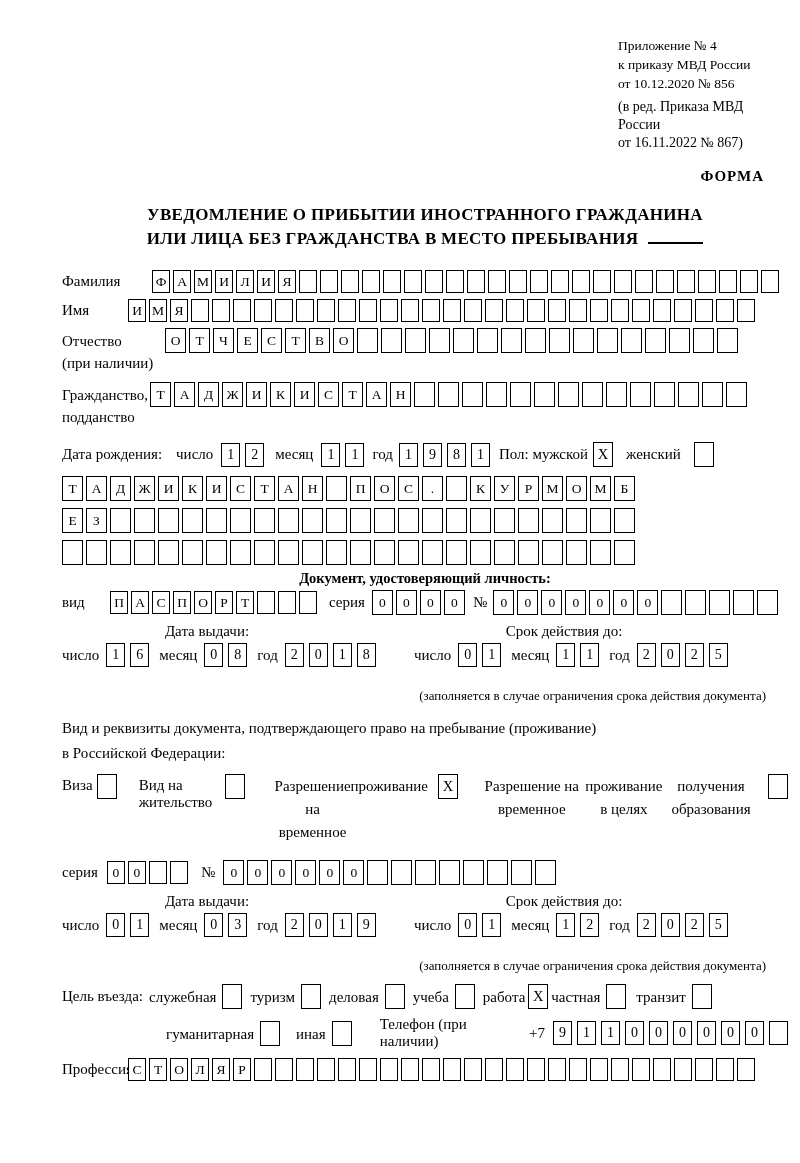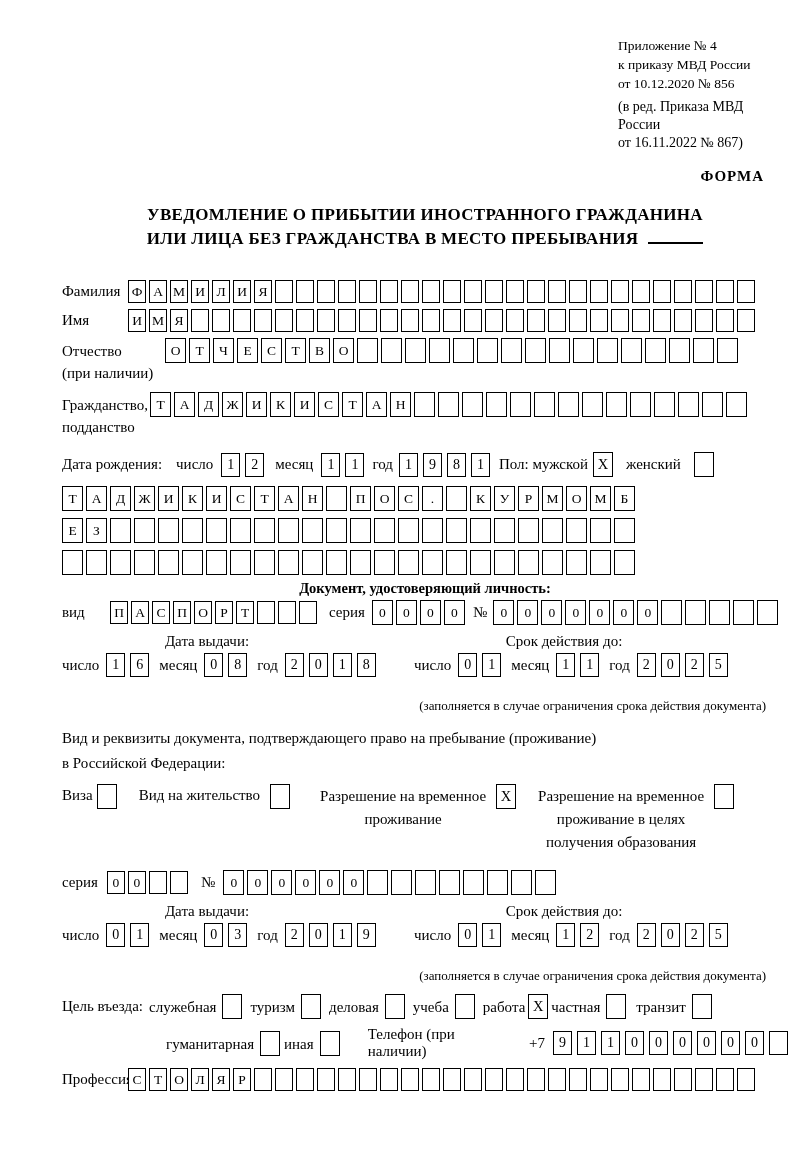--- a/index.html
+++ b/index.html
@@ -43,21 +43,21 @@
   .col-l{width:352px;flex:none;}
   .col-r{width:360px;flex:none;}
   .col-head{text-align:center;margin-bottom:3px;}
   .dategroup{display:flex;align-items:center;}
   .dategroup .dlabel{margin-right:7px;}
   .dategroup .cells{margin-right:10px;}
   .note-right{font-size:13px;text-align:right;padding-right:22px;margin-top:21px;}
   
   .options{margin-top:8px;align-items:flex-start;}
   .optlab{padding-top:3px;}
-  .optcol{display:flex;flex-direction:column;text-align:center;line-height:23px;padding-top:1px;}
+  .optcol{display:flex;flex-direction:row;text-align:center;line-height:23px;padding-top:1px;}
   .mlxs{margin-left:4px;}  .mls{margin-left:10px;} .mlm{margin-left:22px;} .mll{margin-left:30px;}
   .intro{margin-top:12px;line-height:25px;}
   
   .purpose .optlab{padding-top:2px;}
   .purpose .checkbox{margin-left:6px;}
   .purpose .optlab + .checkbox{margin-left:6px;}
   .indent{margin-left:104px;}
   .doc-heading{text-align:center;font-weight:bold;margin-top:5px;font-size:14.5px;}
 </style>
 </head>
@@ -76,21 +76,21 @@
   </div>
 
   <div class="forma">ФОРМА</div>
 
   <div class="title">
     <div>УВЕДОМЛЕНИЕ О ПРИБЫТИИ ИНОСТРАННОГО ГРАЖДАНИНА</div>
     <div><span>ИЛИ ЛИЦА БЕЗ ГРАЖДАНСТВА В МЕСТО ПРЕБЫВАНИЯ</span><span class="blank"></span></div>
   </div>
 
 
-  <div class="row" style="margin-top:29px;">
+  <div class="row" style="margin-top:19px;gap:24px;">
     <div class="lab" style="width:66px;">Фамилия</div>
     <div class="cells">
         <span class="cell">Ф</span>
         <span class="cell">А</span>
         <span class="cell">М</span>
         <span class="cell">И</span>
         <span class="cell">Л</span>
         <span class="cell">И</span>
         <span class="cell">Я</span>
         <span class="cell"></span>
@@ -531,21 +531,21 @@
     <span class="checkbox" style="margin-left:3px;">X</span>
     <span class="optlab" style="margin-left:3px;">частная</span>
     <span class="checkbox"></span>
     <span class="optlab" style="margin-left:10px;">транзит</span>
     <span class="checkbox"></span>
   </div>
 
   <div class="row purpose indent" style="margin-top:7px;align-items:center;">
     <span class="optlab">гуманитарная</span>
     <span class="checkbox"></span>
-    <span class="optlab" style="margin-left:4px;">иная</span>
+    <span class="optlab" style="margin-left:16px;">иная</span>
     <span class="checkbox"></span>
     <span style="margin-left:28px;">Телефон (при наличии)</span>
     <span style="margin-left:26px;">+7</span>
     <span class="cells digits" style="margin-left:8px;">
         <span class="cell">9</span>
         <span class="cell">1</span>
         <span class="cell">1</span>
         <span class="cell">0</span>
         <span class="cell">0</span>
         <span class="cell">0</span>

